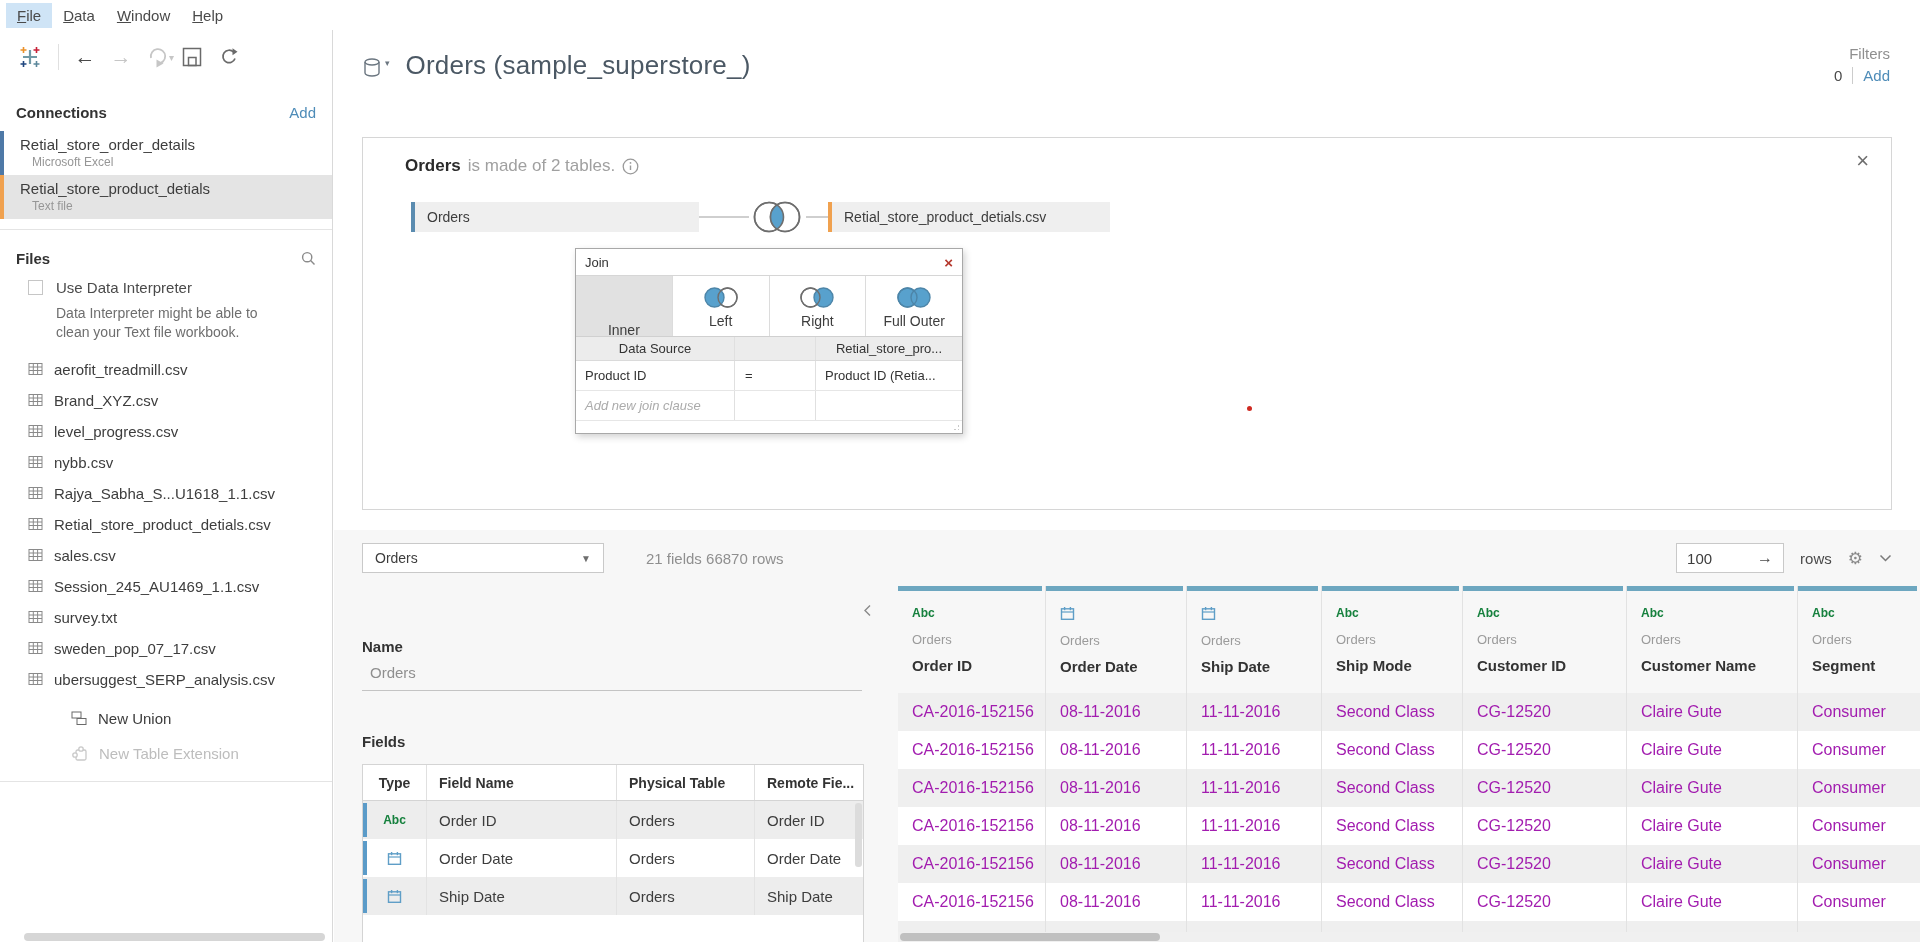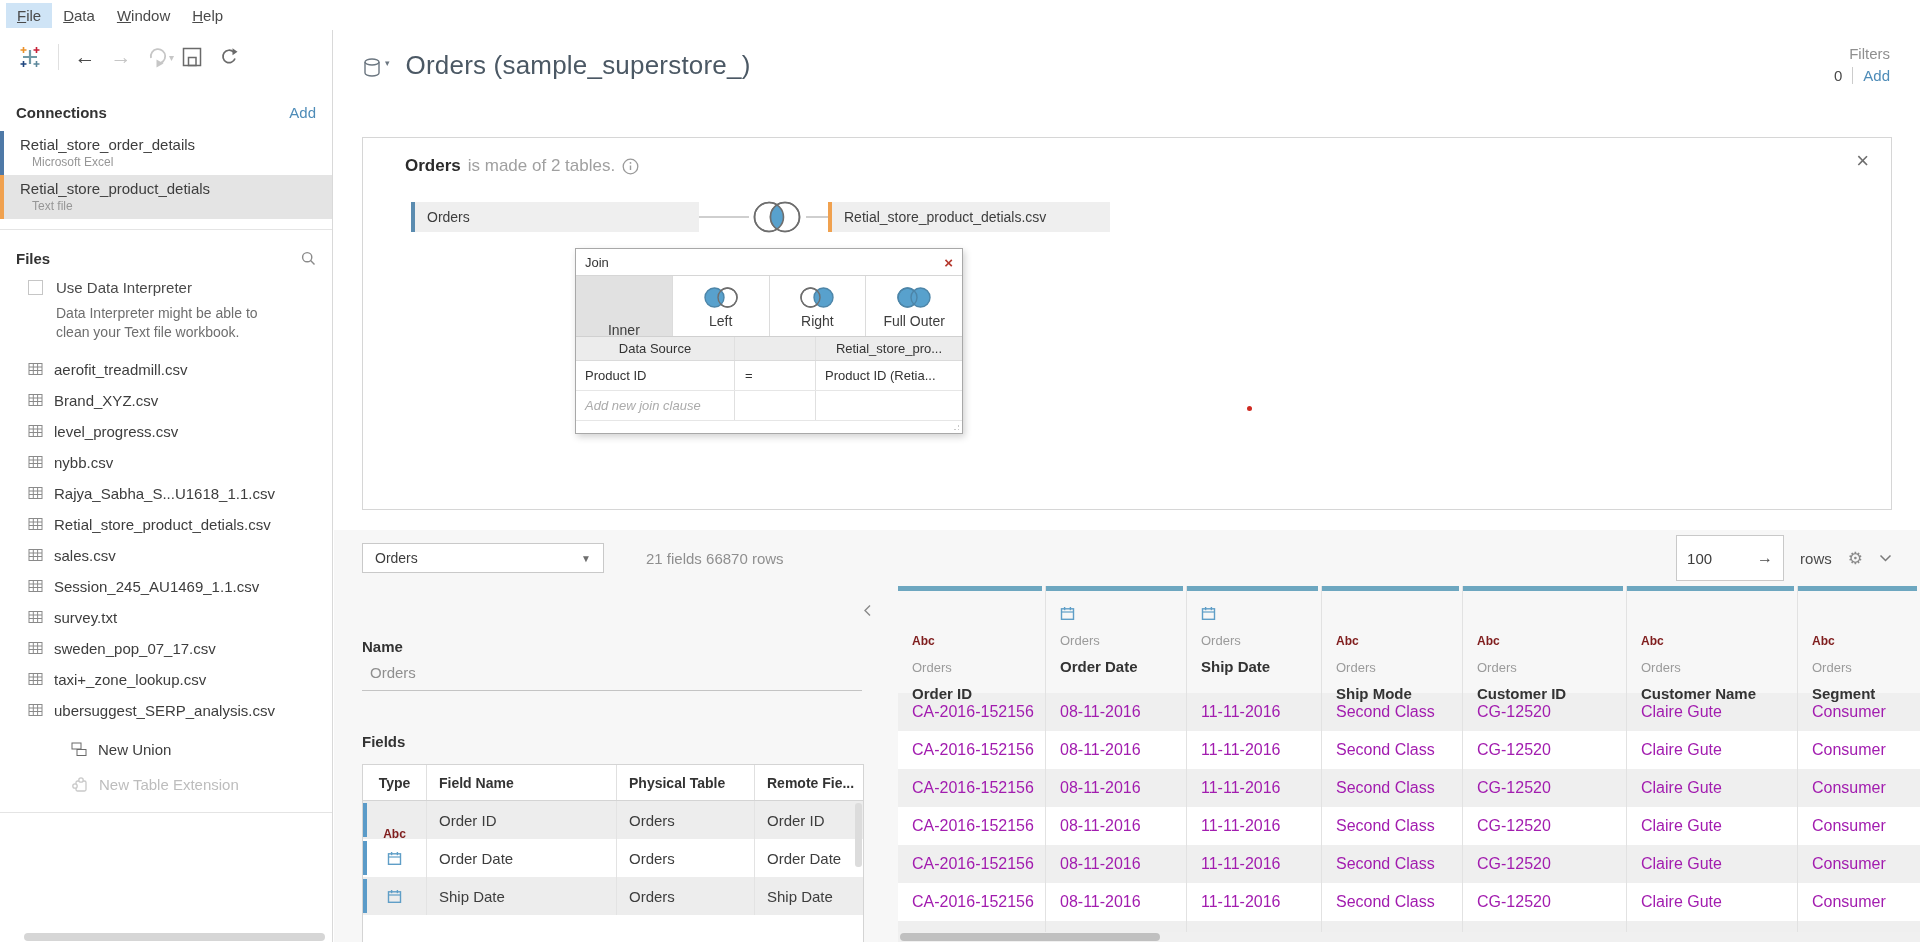--- a/index.html
+++ b/index.html
@@ -102,21 +102,21 @@
       linear-gradient(#c9c9c9,#c9c9c9) 2px 6px/2px 2px no-repeat; }
 
   
   .bottom-section { position:absolute; left:0; right:0; top:500px; bottom:0; background:#f7f7f7; }
   .bar { height:56px; display:flex; align-items:center; padding:0 28px; }
   .tbl-select { width:242px; height:30px; background:#fff; border:1px solid #c9c9c9; display:flex;
     align-items:center; justify-content:space-between; padding:0 12px; font-size:14px; color:#3d3d3d; cursor:pointer; }
   .select-caret { font-size:10px; color:#6e6e6e; }
   .summary { margin-left:42px; font-size:15px; color:#8f8f8f; }
   .bar-right { margin-left:auto; display:flex; align-items:center; gap:16px; }
-  .rows-box { width:108px; height:46px; background:#fff; border:1px solid #c9c9c9; display:flex;
+  .rows-box { width:108px; height:30px; background:#fff; border:1px solid #c9c9c9; display:flex;
     align-items:center; justify-content:space-between; padding:0 10px; font-size:15px; color:#3d3d3d; }
   .rows-arrow { color:#4a4a4a; font-size:16px; }
   .rows-label { font-size:15px; }
   .gear { font-size:17px; color:#8a8a8a; cursor:pointer; }
 
   .content-row { display:flex; height:356px; overflow:hidden; }
 
   
   .meta-panel { width:548px; padding:0 16px 0 28px; position:relative; flex:0 0 auto; }
   .collapse-btn { position:absolute; right:10px; top:18px; cursor:pointer; }
@@ -128,21 +128,21 @@
   .ft-hrow { display:flex; height:36px; align-items:center; border-bottom:1px solid #d4d4d4; font-size:14px; color:#333; font-weight:bold; }
   .ft-hrow > div { padding-left:12px; align-self:stretch; display:flex; align-items:center; border-right:1px solid #e0e0e0; }
   .ft-hrow > div:last-child { border-right:none; }
   .ft-row { display:flex; height:38px; align-items:center; position:relative; font-size:15px; color:#3d3d3d; }
   .ft-row::before { content:""; position:absolute; left:0; top:2px; bottom:2px; width:4px; background:#5b9bc8; }
   .ft-row.odd { background:#ededed; }
   .ft-row > div { padding-left:12px; align-self:stretch; display:flex; align-items:center; border-right:1px solid #e3e3e3; }
   .ft-row > div:last-child { border-right:none; }
   .ft-c1 { width:64px; justify-content:center; padding-left:0 !important; }
   .ft-c2 { width:190px; } .ft-c3 { width:138px; } .ft-c4 { flex:1; }
-  .abc { color:#7f1d1d; font-size:12px; font-weight:bold;margin-top:28px; }
+  .abc { color:#15803d; font-size:12px; font-weight:bold; }
   .ft-vscroll { position:absolute; right:1px; top:38px; width:7px; height:64px; background:#dcdcdc; border-radius:3px; }
 
   
   .grid-area { flex:1; position:relative; margin-left:16px; overflow:hidden; }
   .grid-header { display:flex; height:107px; }
   .gcol-h { position:relative; padding:20px 0 0 14px; border-right:1px solid #e2e2e2; display:flex; flex-direction:column; }
   .gcol-h::before { content:""; position:absolute; top:0; left:0; right:3px; height:5px; background:#6da7c0; }
   .gcol-table { font-size:13px; color:#9b9b9b; margin-top:12px; }
   .gcol-name { font-size:15px; font-weight:bold; color:#333; margin-top:10px; }
   .grow { display:flex; height:38px; }
@@ -344,30 +344,20 @@
       <span>sweden_pop_07_17.csv</span>
     </div>
     <div class="file-item">
       <svg width="15" height="14" viewBox="0 0 15 14">
           <rect x="1" y="1.5" width="13" height="11" fill="none" stroke="#8a8a8a"></rect>
           <line x1="1" y1="5" x2="14" y2="5" stroke="#8a8a8a"></line>
           <line x1="1" y1="8.5" x2="14" y2="8.5" stroke="#8a8a8a"></line>
           <line x1="5.3" y1="1.5" x2="5.3" y2="12.5" stroke="#8a8a8a"></line>
           <line x1="9.6" y1="1.5" x2="9.6" y2="12.5" stroke="#8a8a8a"></line>
         </svg>
-      <span>taxi+_zone_lookup.csv</span>
-    </div>
-    <div class="file-item">
-      <svg width="15" height="14" viewBox="0 0 15 14">
-          <rect x="1" y="1.5" width="13" height="11" fill="none" stroke="#8a8a8a"></rect>
-          <line x1="1" y1="5" x2="14" y2="5" stroke="#8a8a8a"></line>
-          <line x1="1" y1="8.5" x2="14" y2="8.5" stroke="#8a8a8a"></line>
-          <line x1="5.3" y1="1.5" x2="5.3" y2="12.5" stroke="#8a8a8a"></line>
-          <line x1="9.6" y1="1.5" x2="9.6" y2="12.5" stroke="#8a8a8a"></line>
-        </svg>
       <span>ubersuggest_SERP_analysis.csv</span>
     </div>
   </div>
 
   <div class="action-item" style="margin-top:6px;">
     <svg width="16" height="16" viewBox="0 0 16 16">
       <rect x="1" y="2" width="9" height="6" fill="#fff" stroke="#6a6a6a"></rect>
       <rect x="6" y="8.5" width="9" height="6" fill="#fff" stroke="#6a6a6a"></rect>
     </svg>
     <span>New Union</span>

